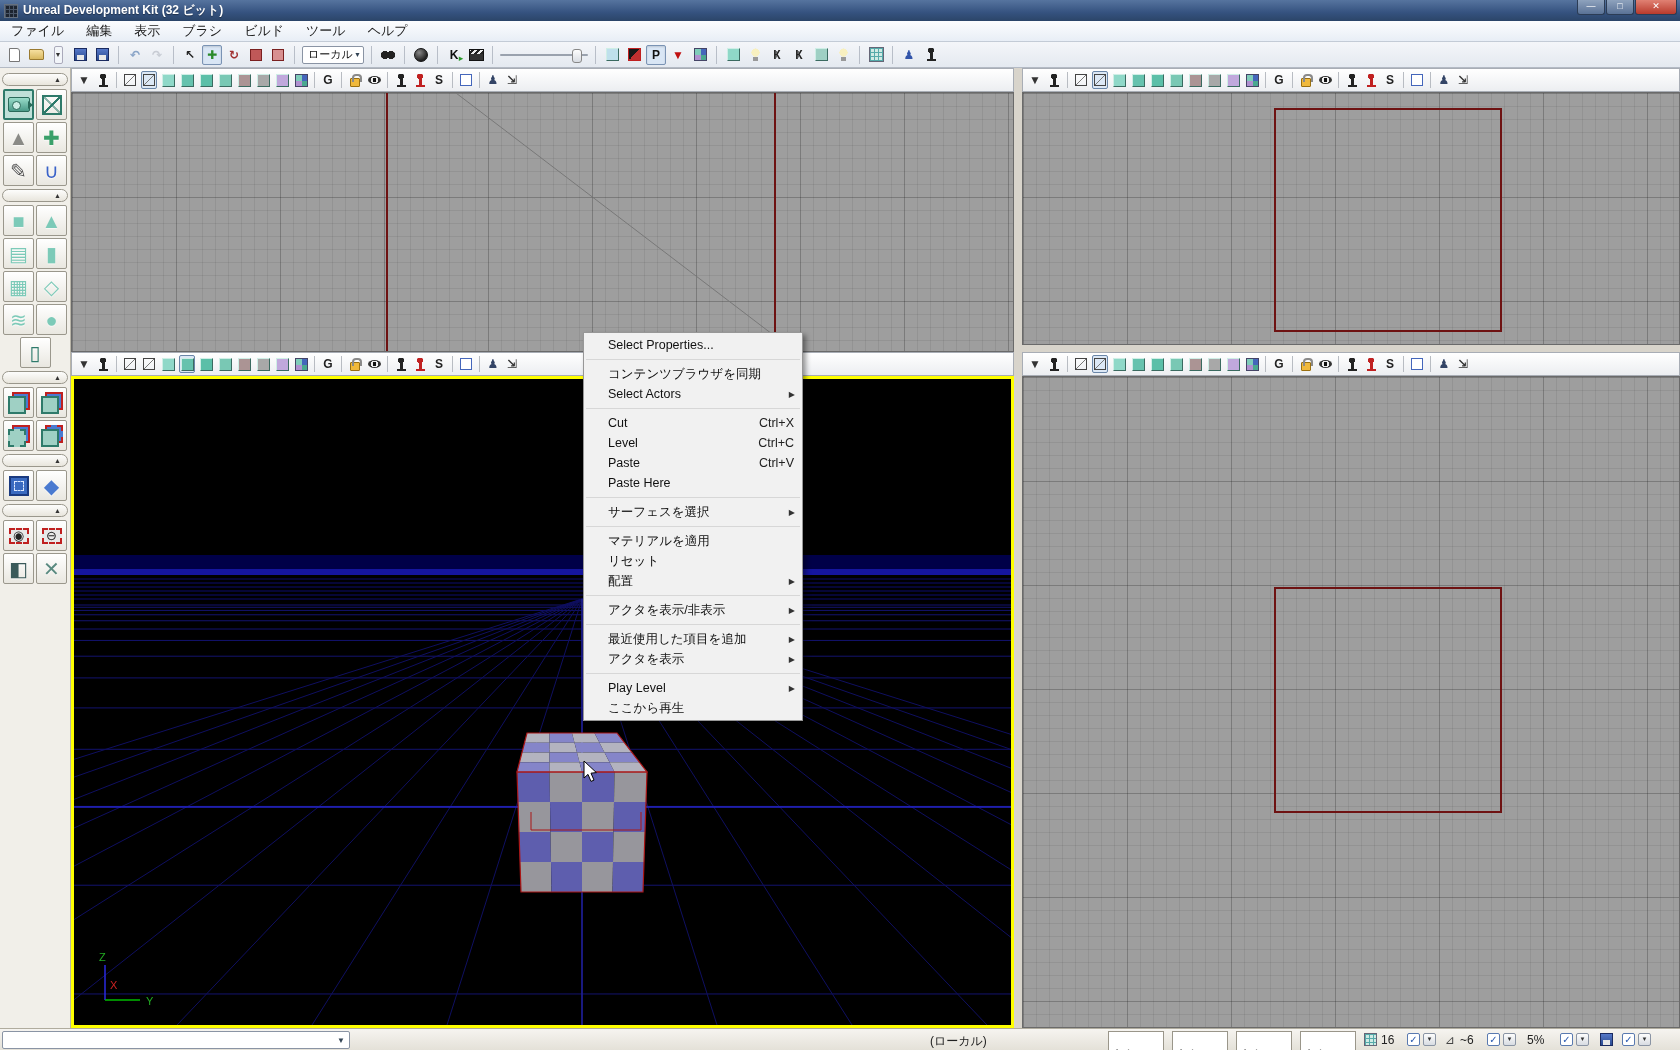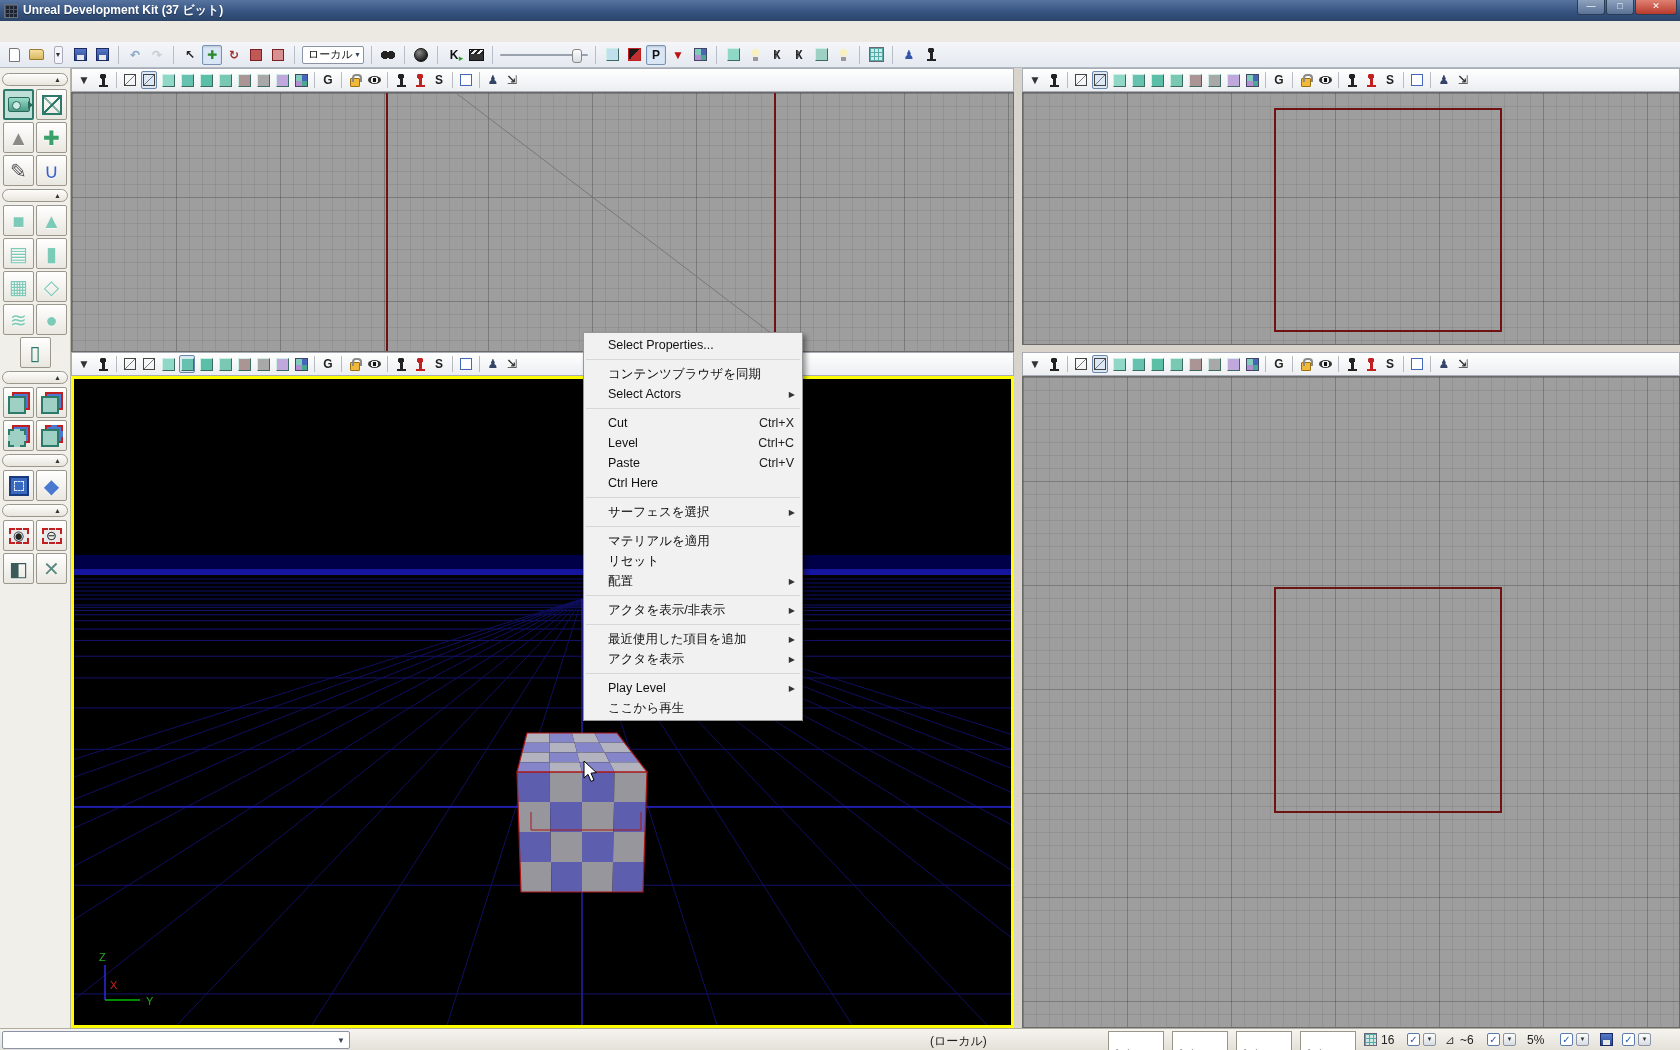--- a/index.html
+++ b/index.html
@@ -140,28 +140,37 @@
   .st-drop{position:absolute;top:4px;width:13px;height:13px;background:linear-gradient(#fdfdfd,#d8dce2);border:1px solid #8a94a4;
     font-size:6px;line-height:11px;text-align:center;border-radius:2px;color:#333;}
   .st-ico{position:absolute;top:4px;}
 </style>
 </head>
 <body>
 <div id="app">
 
 <div id="titlebar">
   <span class="appicon"></span>
-  <span class="title">Unreal Development Kit (37 ビット)</span>
+  <span class="title">Unreal Development Kit (32 ビット)</span>
   <span id="winbtns">
     <span class="winbtn">—</span>
     <span class="winbtn">□</span>
     <span class="winbtn close">✕</span>
   </span>
 </div>
 
+<div id="menubar">
+      <div class="menu-item">ファイル</div>
+      <div class="menu-item">編集</div>
+      <div class="menu-item">表示</div>
+      <div class="menu-item">ブラシ</div>
+      <div class="menu-item">ビルド</div>
+      <div class="menu-item">ツール</div>
+      <div class="menu-item">ヘルプ</div>
+    </div>
 
 <div id="toolbar">
       <div class="tbtn">
         <span class="ic ic-page"></span>
       </div>
       <div class="tbtn">
         <span class="ic ic-folder"></span>
       </div>
       <div class="tbtn">
         <span class="ic ic-minidrop">▼</span>
@@ -784,21 +793,21 @@
       </div>
       <div class="mi">
         <span class="lbl">Level</span>
         <span class="sc">Ctrl+C</span>
       </div>
       <div class="mi">
         <span class="lbl">Paste</span>
         <span class="sc">Ctrl+V</span>
       </div>
       <div class="mi">
-        <span class="lbl">Ctrl Here</span>
+        <span class="lbl">Paste Here</span>
       </div>
       <div class="msep"></div>
       <div class="mi">
         <span class="lbl">サーフェスを選択</span>
         <span class="ar">▶</span>
       </div>
       <div class="msep"></div>
       <div class="mi">
         <span class="lbl">マテリアルを適用</span>
       </div>

